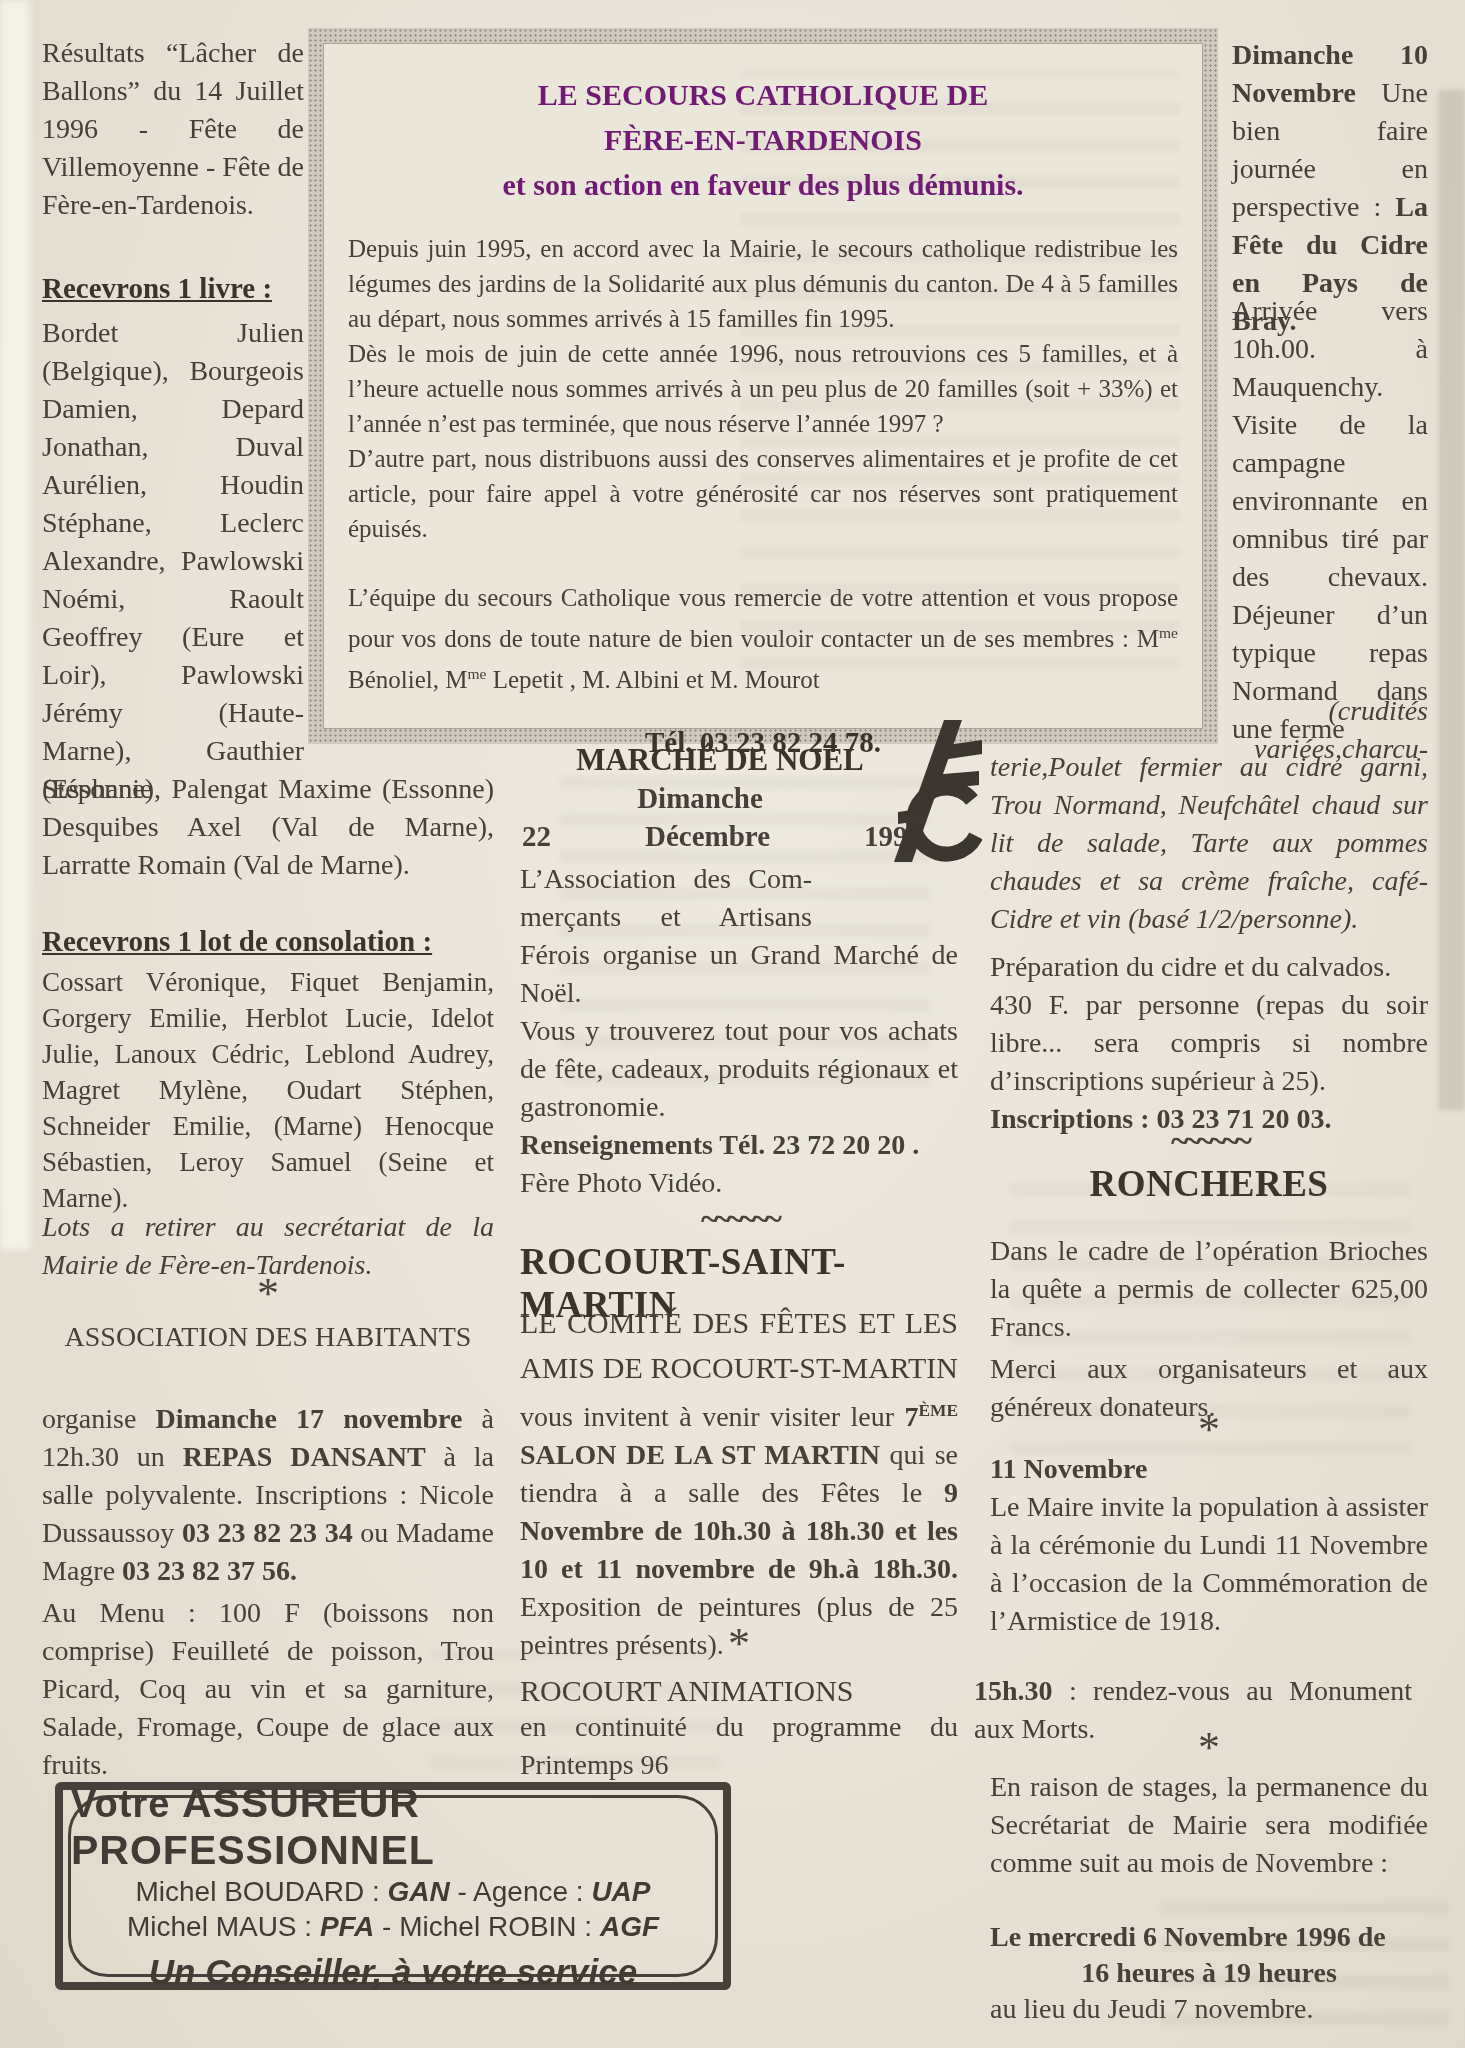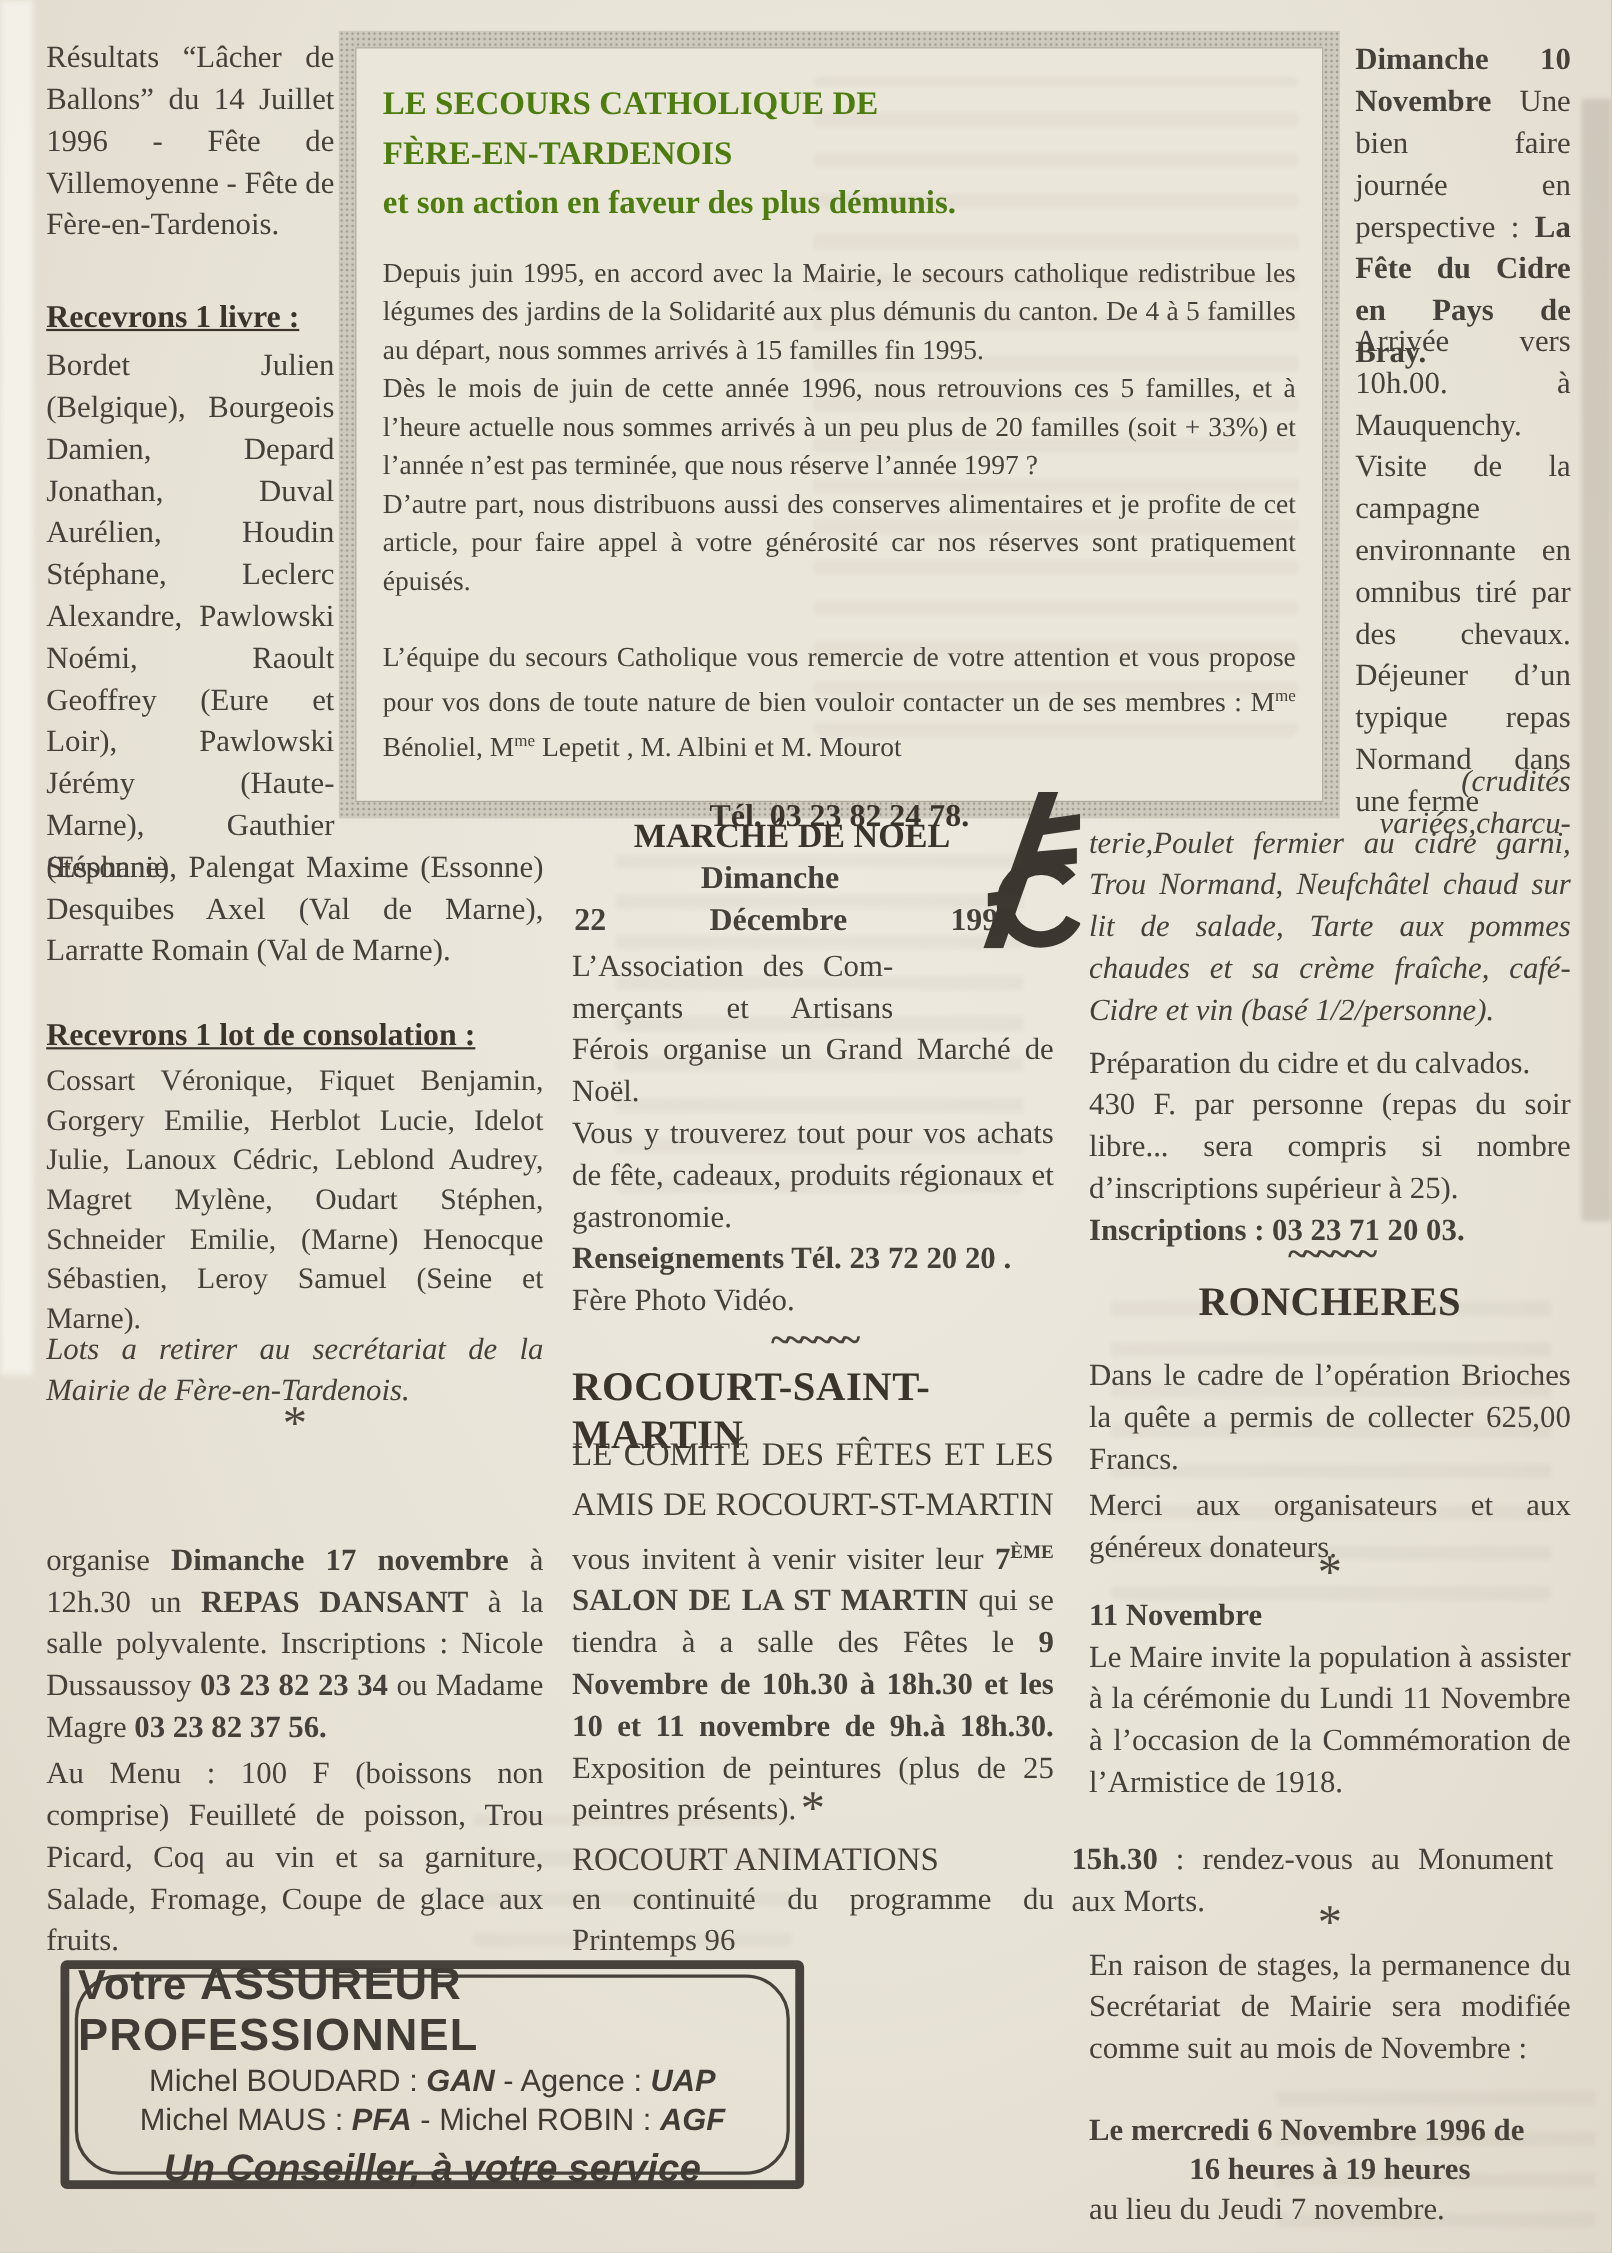--- a/index.html
+++ b/index.html
@@ -38,21 +38,21 @@
     background-color:#cfcabe;
     padding:0;
   }
   .secours-inner{
     position:absolute;left:15px;top:15px;right:15px;bottom:15px;
     background:#ebe6da;
     border:1px solid #a9a396;
     padding:28px 24px 0 24px;
     box-sizing:border-box;
   }
-  .box-title{font-size:30px;line-height:45px;font-weight:bold;color:#4d7c0f;}
+  .box-title{font-size:30px;line-height:45px;font-weight:bold;text-align:center;color:#701a75;}
   .box-body{font-size:25px;line-height:35px;text-align:justify;margin-top:24px;}
   .box-body .gap{margin-top:34px;}
   .box-tel{font-weight:bold;font-size:29px;text-align:center;margin-top:28px;color:#3a342d;}
   sup{font-size:0.62em;}
 
   
   .ad-box{
     left:55px;top:1782px;width:676px;height:208px;
     border:8px solid #46413a;border-radius:6px;
     box-sizing:border-box;
@@ -94,20 +94,21 @@
 
   <div class="abs heading-u" style="left:42px;top:925px;width:470px;">Recevrons 1 lot de consolation :</div>
 
   <p class="abs body-sm j" style="left:42px;top:964px;width:452px;">Cossart Véronique, Fiquet Benjamin, Gorgery Emilie, Herblot Lucie, Idelot Julie, Lanoux Cédric, Leblond Audrey, Magret Mylène, Oudart Stéphen, Schneider Emilie, (Marne) Henocque Sébastien, Leroy Samuel (Seine et Marne).</p>
 
   <p class="abs body-t j i" style="left:42px;top:1208px;width:452px;">Lots a retirer au secrétariat de la Mairie de Fère-en-Tardenois.</p>
 
   <div class="abs star" style="left:42px;top:1272px;width:452px;">*</div>
 
   <div class="abs body-t ctr" style="left:42px;top:1318px;width:452px;">
+    <div>ASSOCIATION DES HABITANTS</div>
   </div>
 
   <p class="abs body-t j" style="left:42px;top:1400px;width:452px;"><span>organise </span><span class="b">Dimanche 17 novembre</span><span> à 12h.30 un </span><span class="b">REPAS DANSANT</span><span> à la salle polyvalente. Inscriptions : Nicole Dussaussoy </span><span class="b">03 23 82 23 34</span><span> ou Madame Magre </span><span class="b">03 23 82 37 56.</span></p>
 
   <p class="abs body-t j" style="left:42px;top:1594px;width:452px;">Au Menu : 100 F (boissons non comprise) Feuilleté de poisson, Trou Picard, Coq au vin et sa garniture, Salade, Fromage, Coupe de glace aux fruits.</p>
 
   <div class="abs secours-box">
     <div class="secours-inner">
       <div class="box-title">
         <div>LE SECOURS CATHOLIQUE DE</div>

